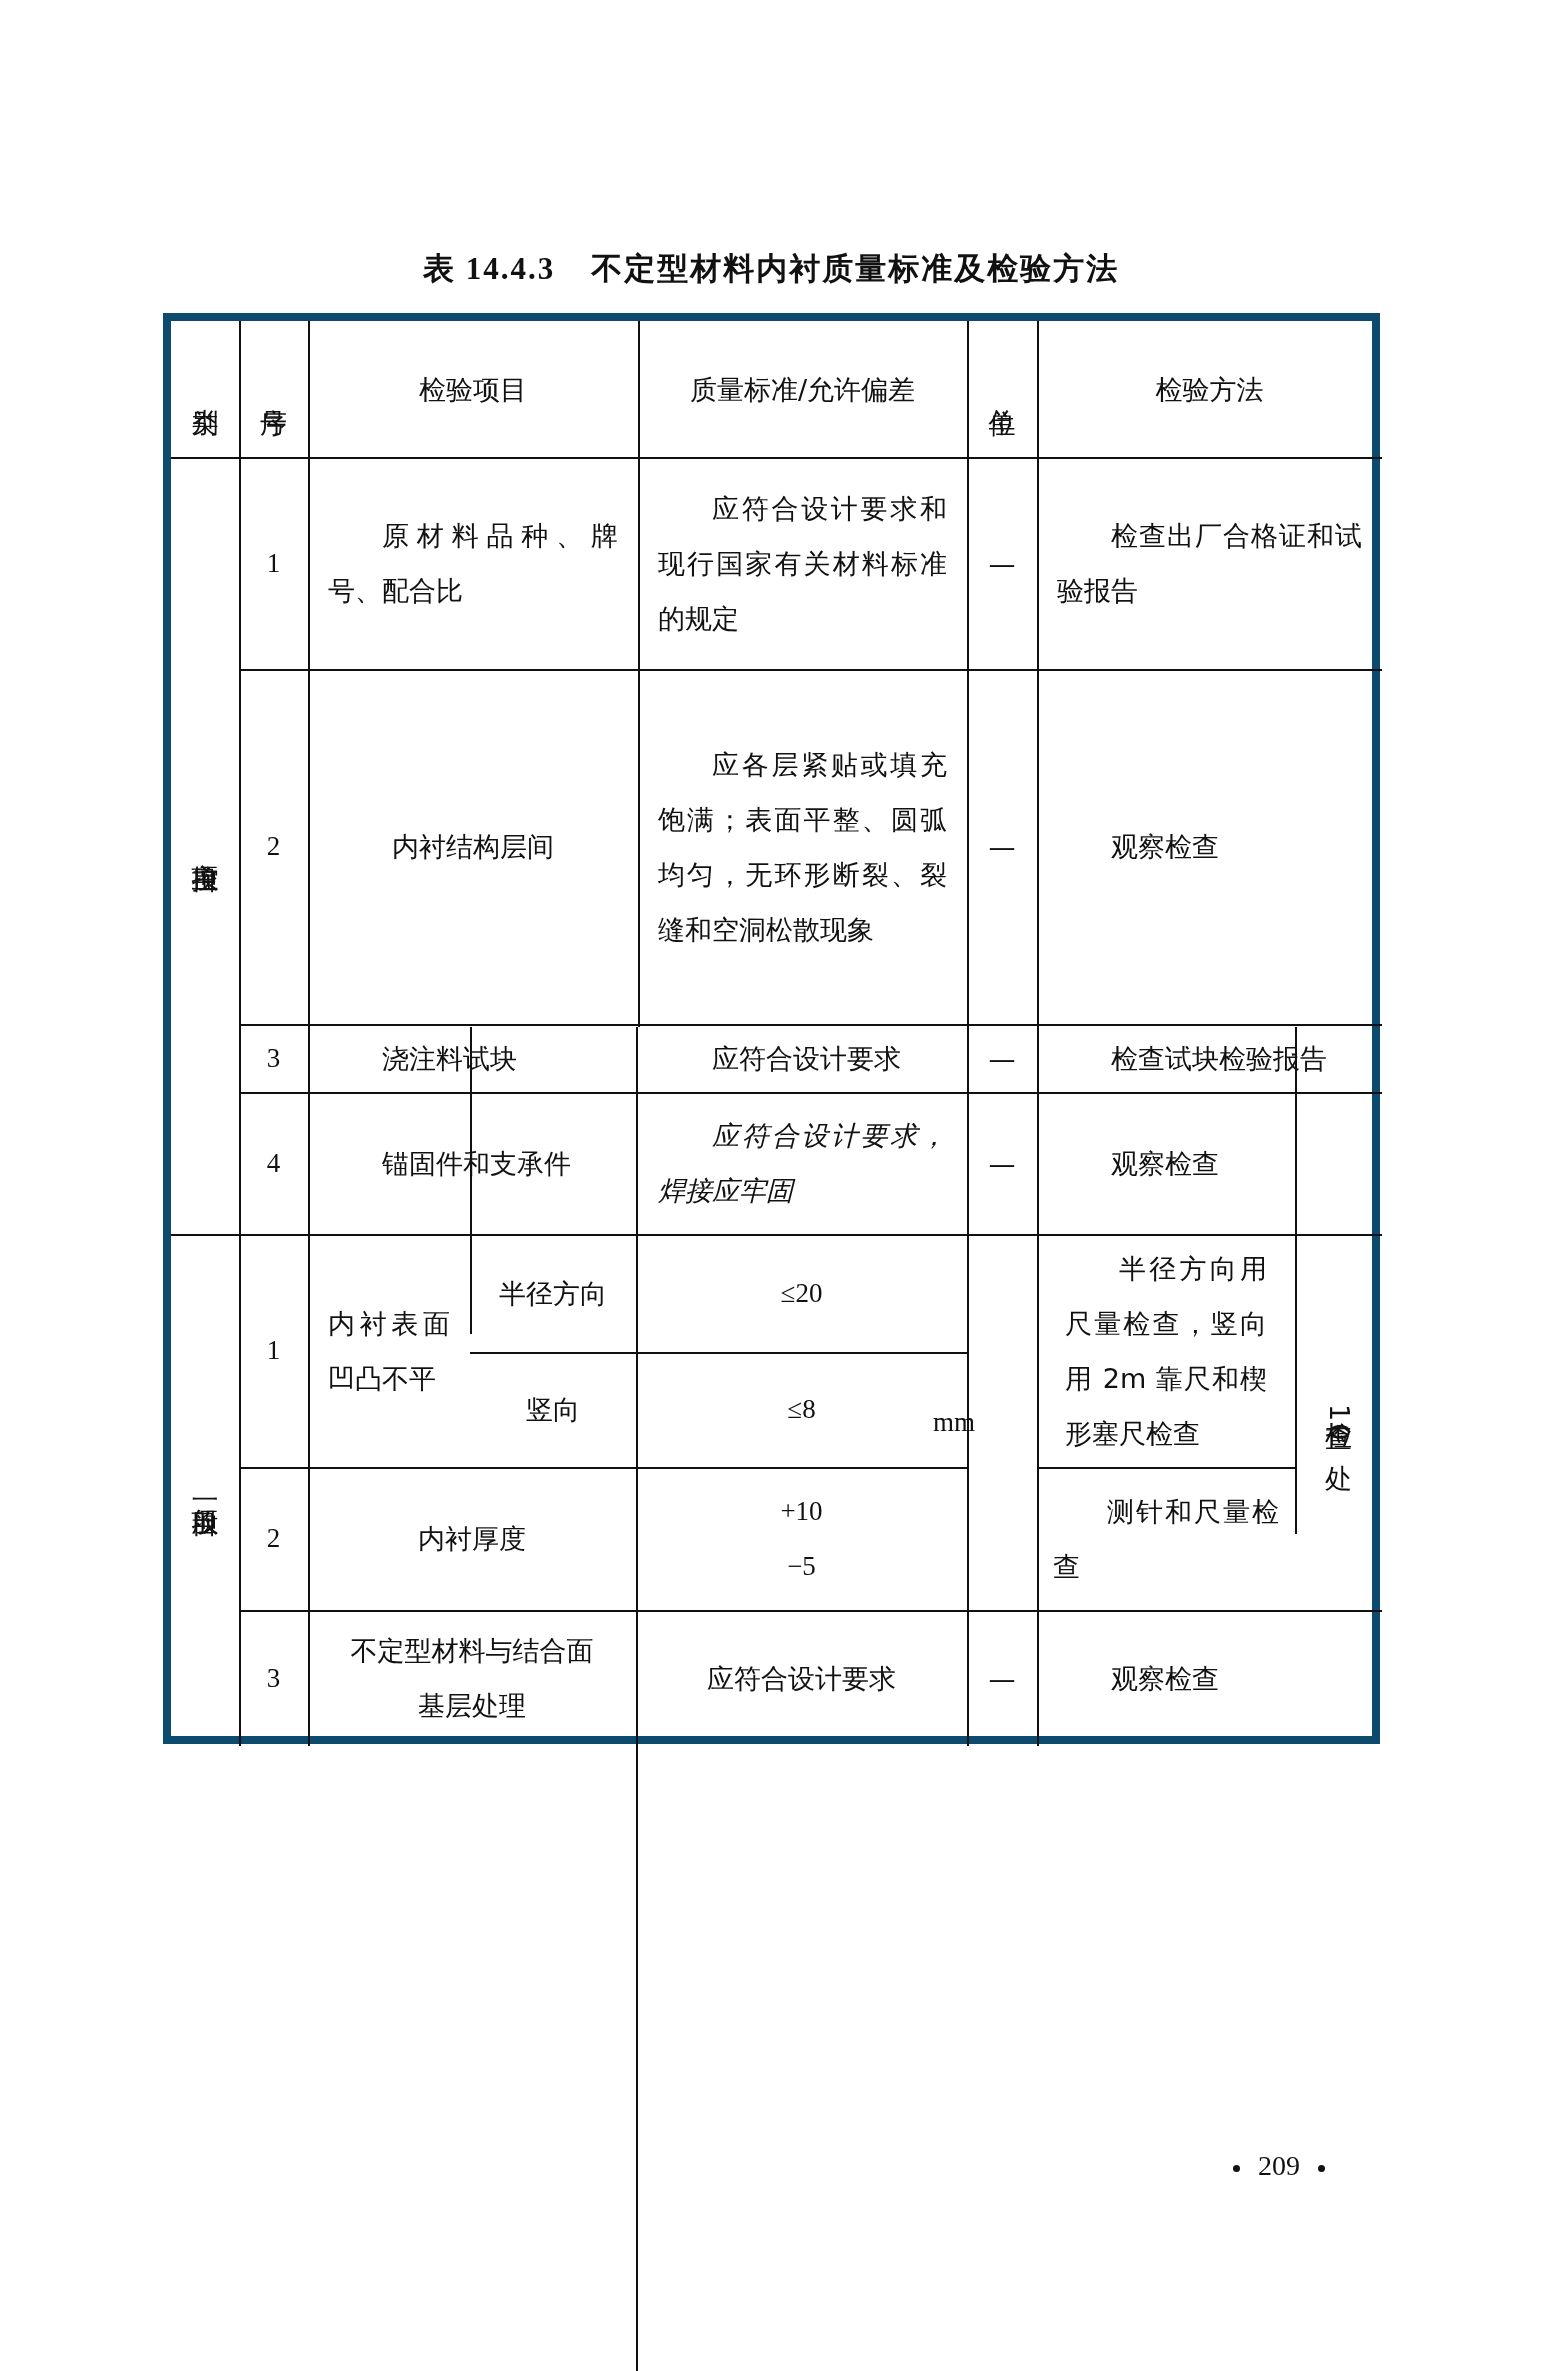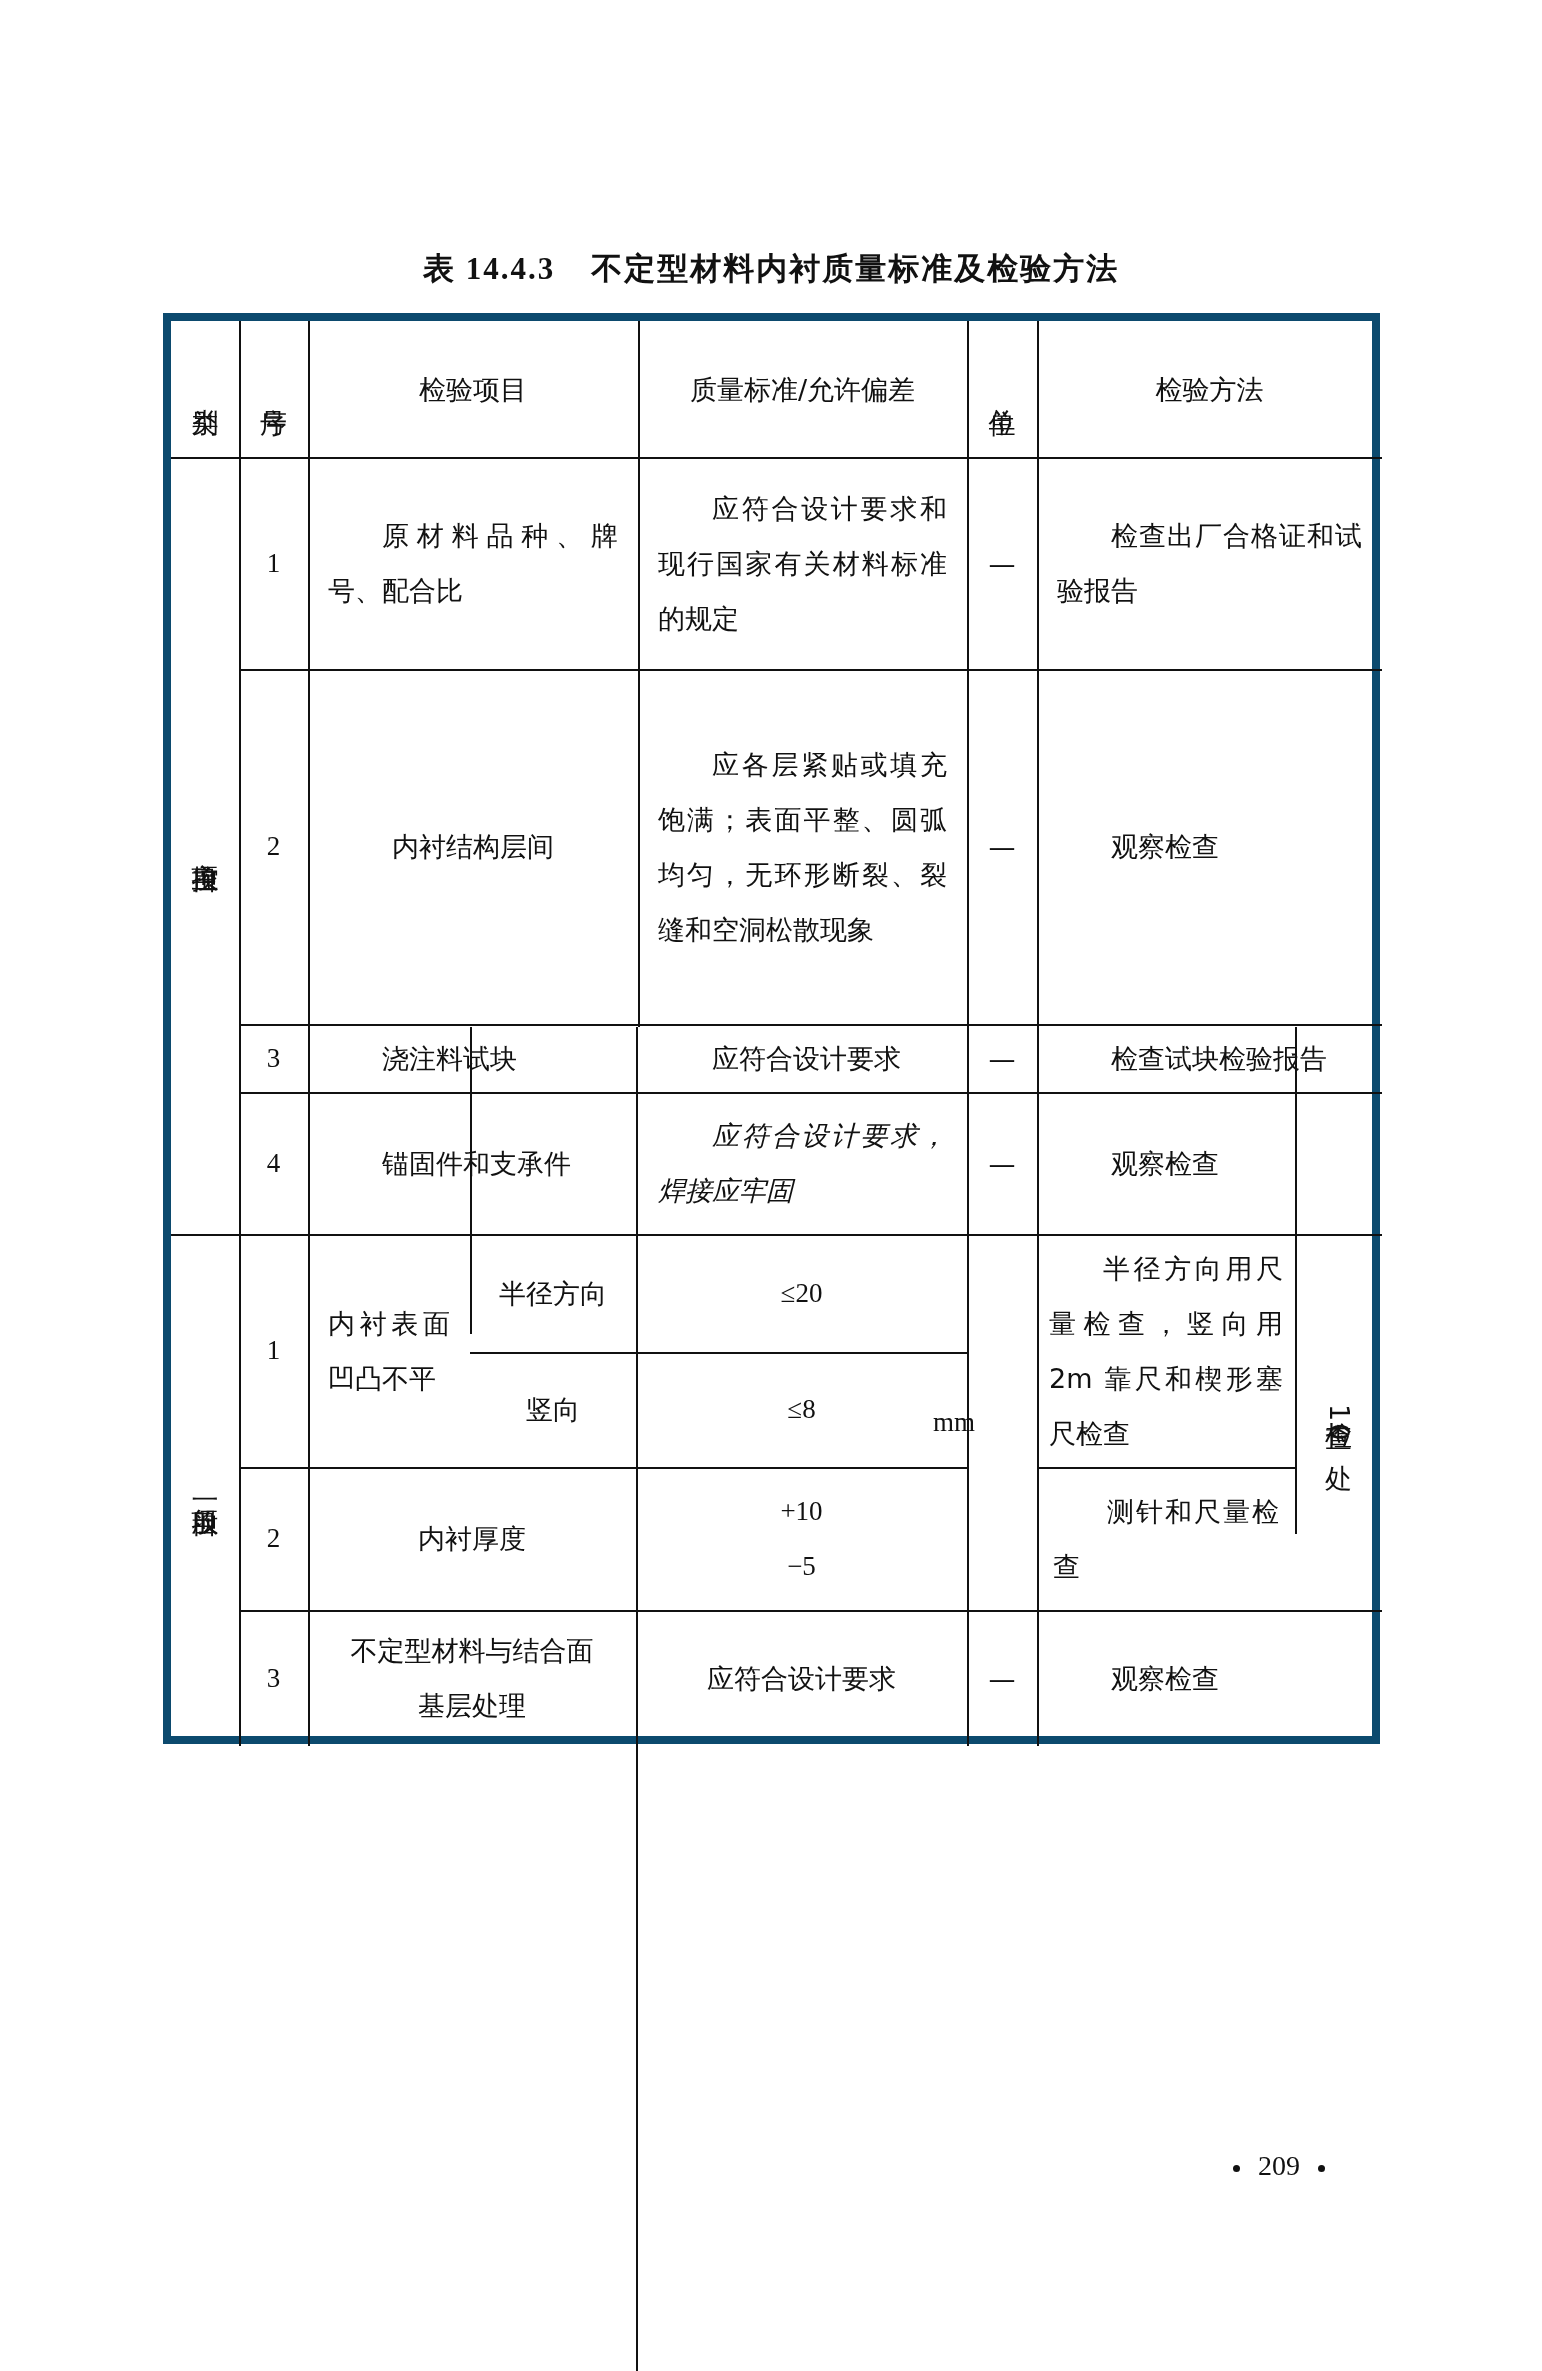--- a/index.html
+++ b/index.html
@@ -123,21 +123,21 @@
     <span class="para" style="padding:0 20px;">内衬表面凹凸不平</span>
   </div>
   <div class="c" style="left:299px; top:913px; width:166px; height:118px;">半径方向</div>
   <div class="c" style="left:299px; top:1031px; width:166px; height:115px;">竖向</div>
   <div class="c serif" style="left:465px; top:913px; width:331px; height:118px;">≤20</div>
   <div class="c serif" style="left:465px; top:1031px; width:331px; height:115px;">≤8</div>
 
   <div class="c serif" style="left:748px; top:913px; width:70px; height:376px;">mm</div>
 
   <div class="c" style="left:866px; top:913px; width:258px; height:233px;">
-    <span class="para indent" style="padding:0 12px;">半径方向用尺量检查，竖向用 2m 靠尺和楔形塞尺检查</span>
+    <span class="para indent" style="padding:0 28px;">半径方向用尺量检查，竖向用 2m 靠尺和楔形塞尺检查</span>
   </div>
 
   <div class="c" style="left:1124px; top:913px; width:87px; height:376px;">
     <span class="vert" style="text-orientation:mixed;">检查10处</span>
   </div>
 
   <div class="c serif" style="left:68px; top:1146px; width:69px; height:143px;">2</div>
   <div class="c" style="left:137px; top:1146px; width:328px; height:143px;">内衬厚度</div>
   <div class="c serif" style="left:465px; top:1146px; width:331px; height:143px; flex-direction:column;">
     <span>+10</span>

